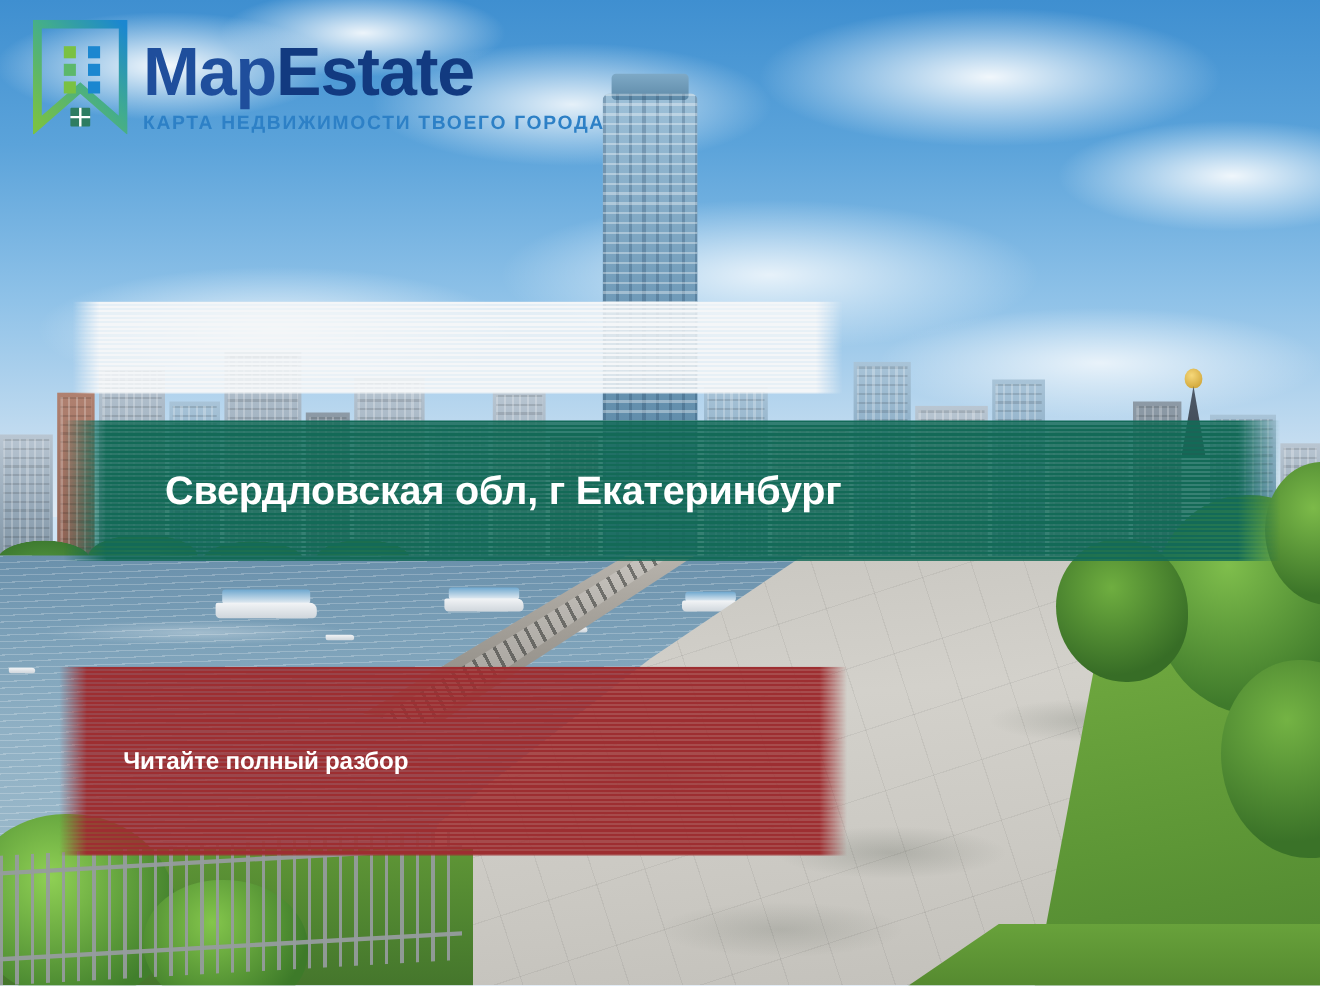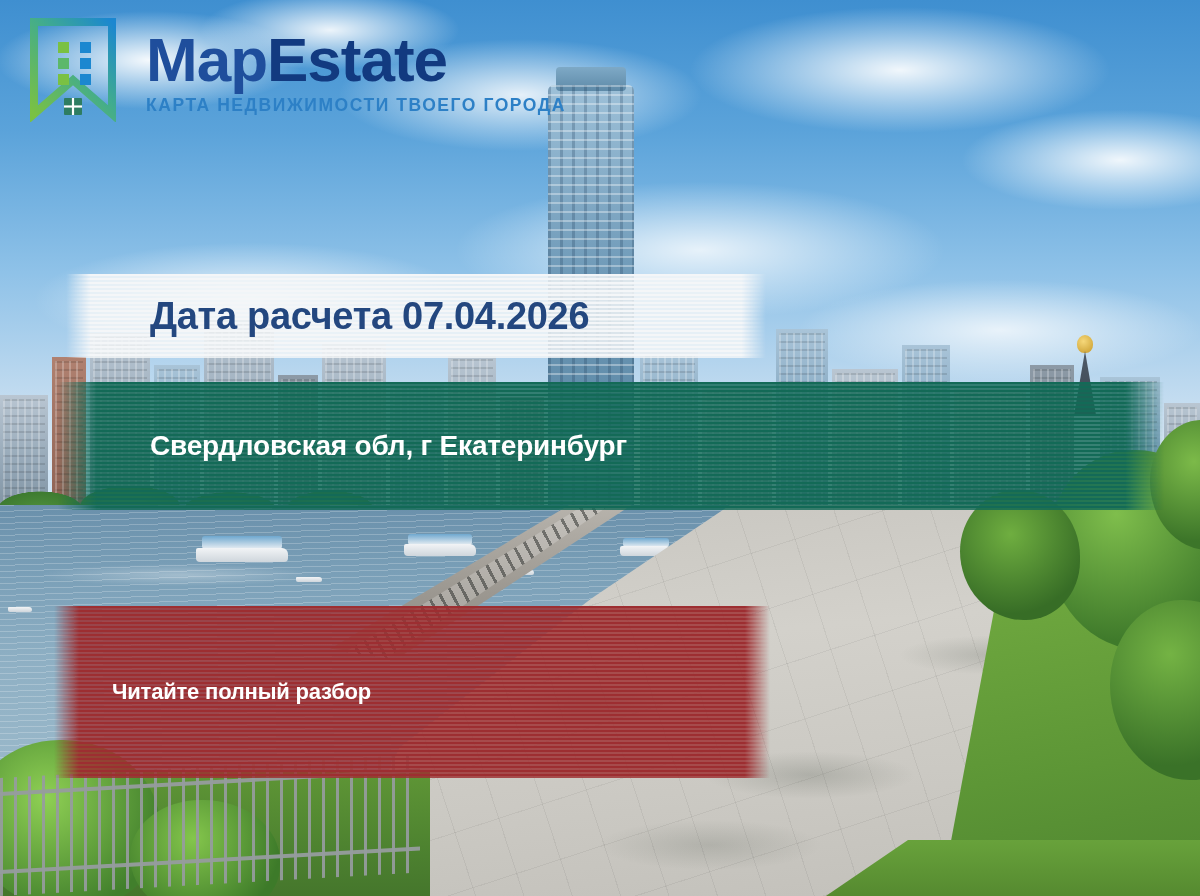--- a/index.html
+++ b/index.html
@@ -171,21 +171,21 @@
     transform: skewY(-3.2deg); transform-origin: left top;
   }
   .fence::before, .fence::after {
     content:""; position:absolute; left:0; width:100%; height:4px;
     background: rgba(150,156,158,.95);
   }
   .fence::before { top: 14px; }
   .fence::after  { top: 92px; }
 
   
-  .logo { position: absolute; left: 30px; top: 18px; display: flex; align-items: center; gap: 16px; }
+  .logo { position: absolute; left: 30px; top: 18px; display: flex; align-items: flex-end; }
   .logo-mark { width: 86px; height: 104px; flex: 0 0 auto; }
   .logo-text { margin-left: 14px; padding-top: 4px; }
   .logo-title {
     font-size: 62px; font-weight: 700; letter-spacing: -1px;
     color: #1f4e9c; line-height: 1; white-space: nowrap;
   }
   .logo-title .b { color: #123a80; }
   .logo-sub {
     margin-top: 4px; font-size: 17.5px; font-weight: 700;
     letter-spacing: 1.55px; color: #2d80c6; white-space: nowrap;
@@ -236,21 +236,21 @@
   #banner-date .brush { background: #f4f6f8; }
   #banner-date .txt {
     padding-left: 84px; color: #23477f; font-size: 38px; font-weight: 700;
     letter-spacing: -.3px; white-space: nowrap;
   }
 
   
   #banner-address { left: 58px; top: 382px; width: 1106px; height: 128px; }
   #banner-address .brush { background: #136a57; }
   #banner-address .txt {
-    padding-left: 92px; color: #ffffff; font-size: 28px; font-weight: 700;
+    padding-left: 92px; color: #ffffff; font-size: 36px; font-weight: 700;
     line-height: 1.55; letter-spacing: -.2px;
   }
 
   
   #banner-cta { left: 54px; top: 606px; width: 716px; height: 172px; }
   #banner-cta .brush { background: #9d2e31; }
   #banner-cta .txt {
     padding-left: 58px; color: #ffffff; font-size: 22px; font-weight: 700;
     line-height: 1.58; letter-spacing: -.2px;
   }
@@ -370,21 +370,20 @@
     </svg>
     <div class="logo-text">
       <div class="logo-title"><span>Map</span><span class="b">Estate</span></div>
       <div class="logo-sub">КАРТА НЕДВИЖИМОСТИ ТВОЕГО ГОРОДА</div>
     </div>
   </div>
 
 
   <div class="banner" id="banner-date">
     <div class="brush"></div>
-    <div class="txt">Дата расчета 07.04.2026</div>
   </div>
 
   <div class="banner" id="banner-address">
     <div class="brush"></div>
     <div class="txt">
       <div>Свердловская обл, г Екатеринбург</div>
     </div>
   </div>
 
   <div class="banner" id="banner-cta">

